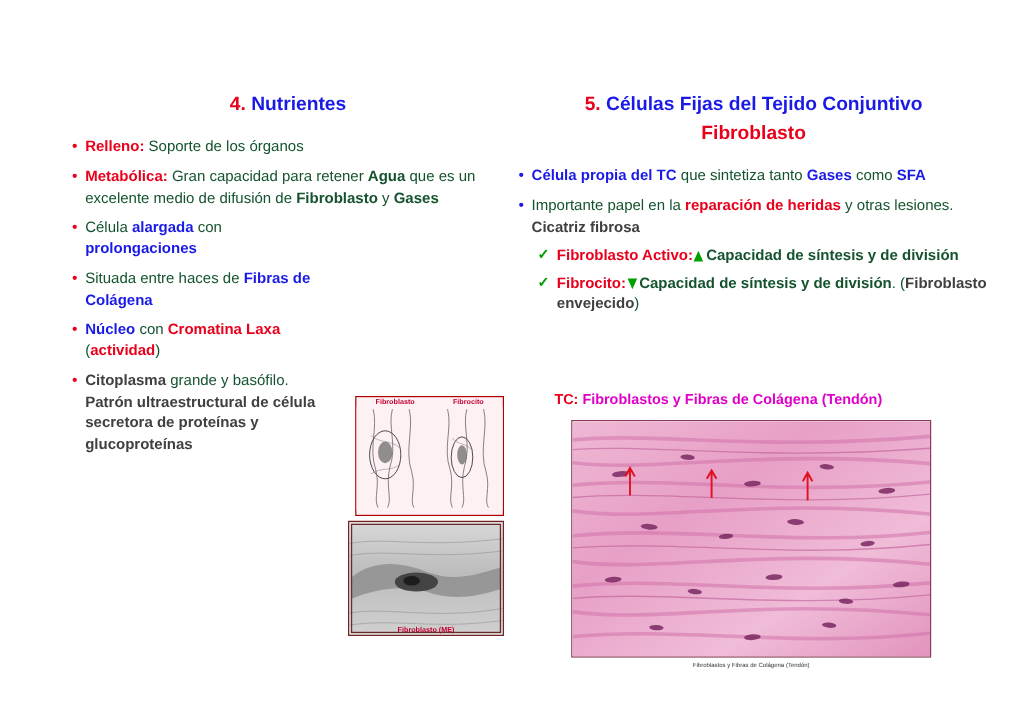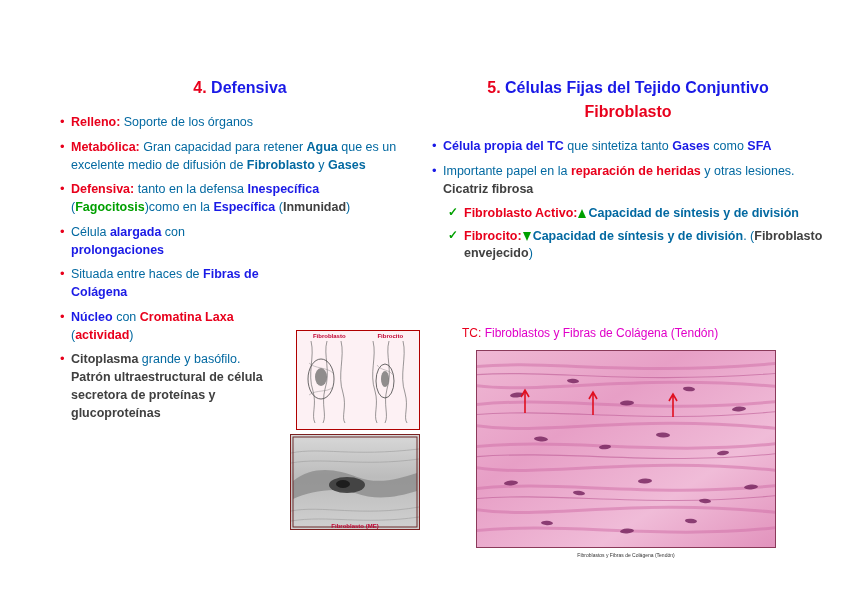--- a/index.html
+++ b/index.html
@@ -17,21 +17,21 @@
   }
   .page {
     position: absolute;
     inset: 0;
   }
   
   .red { color: #e8001c; }
   .blue { color: #1a1ae6; }
   .magenta { color: #404040; }
   .green { color: #00a000; }
-  .black { color: #0369a1; }
+  .black { color: #14532d; }
   .b { font-weight: bold; }
 
   
   .col-left {
     position: absolute;
     left: 60px;
     top: 78px;
     width: 360px;
   }
   .col-right {
@@ -180,39 +180,38 @@
     width: 300px;
     text-align: center;
     font-size: 5px;
     color: #333;
   }
   .tc-label {
     position: absolute;
     left: 462px;
     top: 326px;
     font-size: 12px;
-    font-weight: normal;
+    font-weight: bold;
   }
   .tc-label .tc { color: #e8001c; }
   .tc-label .rest { color: #e000c8; }
 </style>
 </head>
 <body>
 
 <div class="page">
 
   <div class="col-left">
     <h2 class="section-title">
       <span class="num">4.</span>
-      <span class="txt">Defensiva</span>
+      <span class="txt">Nutrientes</span>
     </h2>
     <ul class="bullets" id="left-bullets">
         <li><span class="red b">Relleno:</span><span class="black"> Soporte de los órganos</span></li>
         <li><span class="red b">Metabólica:</span><span class="black"> Gran capacidad para retener </span><span class="black b">Agua</span><span class="black"> que es un excelente medio de difusión de </span><span class="black b">Fibroblasto</span><span class="black"> y </span><span class="black b">Gases</span></li>
-        <li><span class="red b">Defensiva:</span><span class="black"> tanto en la defensa </span><span class="blue b">Inespecífica</span><span class="black"> (</span><span class="green b">Fagocitosis</span><span class="black">)como en la </span><span class="blue b">Específica</span><span class="black"> (</span><span class="magenta b">Inmunidad</span><span class="black">)</span></li>
       </ul>
 
     <ul class="bullets" id="left-structure" style="width:210px;">
         <li><span class="black">Célula </span><span class="blue b">alargada</span><span class="black"> con </span><span class="blue b">prolongaciones</span></li>
         <li><span class="black">Situada entre haces de </span><span class="blue b">Fibras de Colágena</span></li>
         <li><span class="blue b">Núcleo</span><span class="black"> con </span><span class="red b">Cromatina Laxa</span><span class="black"> (</span><span class="red b">actividad</span><span class="black">)</span></li>
         <li><span class="magenta b">Citoplasma</span><span class="black"> grande y basófilo. </span><span class="magenta b">Patrón ultraestructural de célula secretora de proteínas y glucoproteínas</span></li>
       </ul>
   </div>
 

